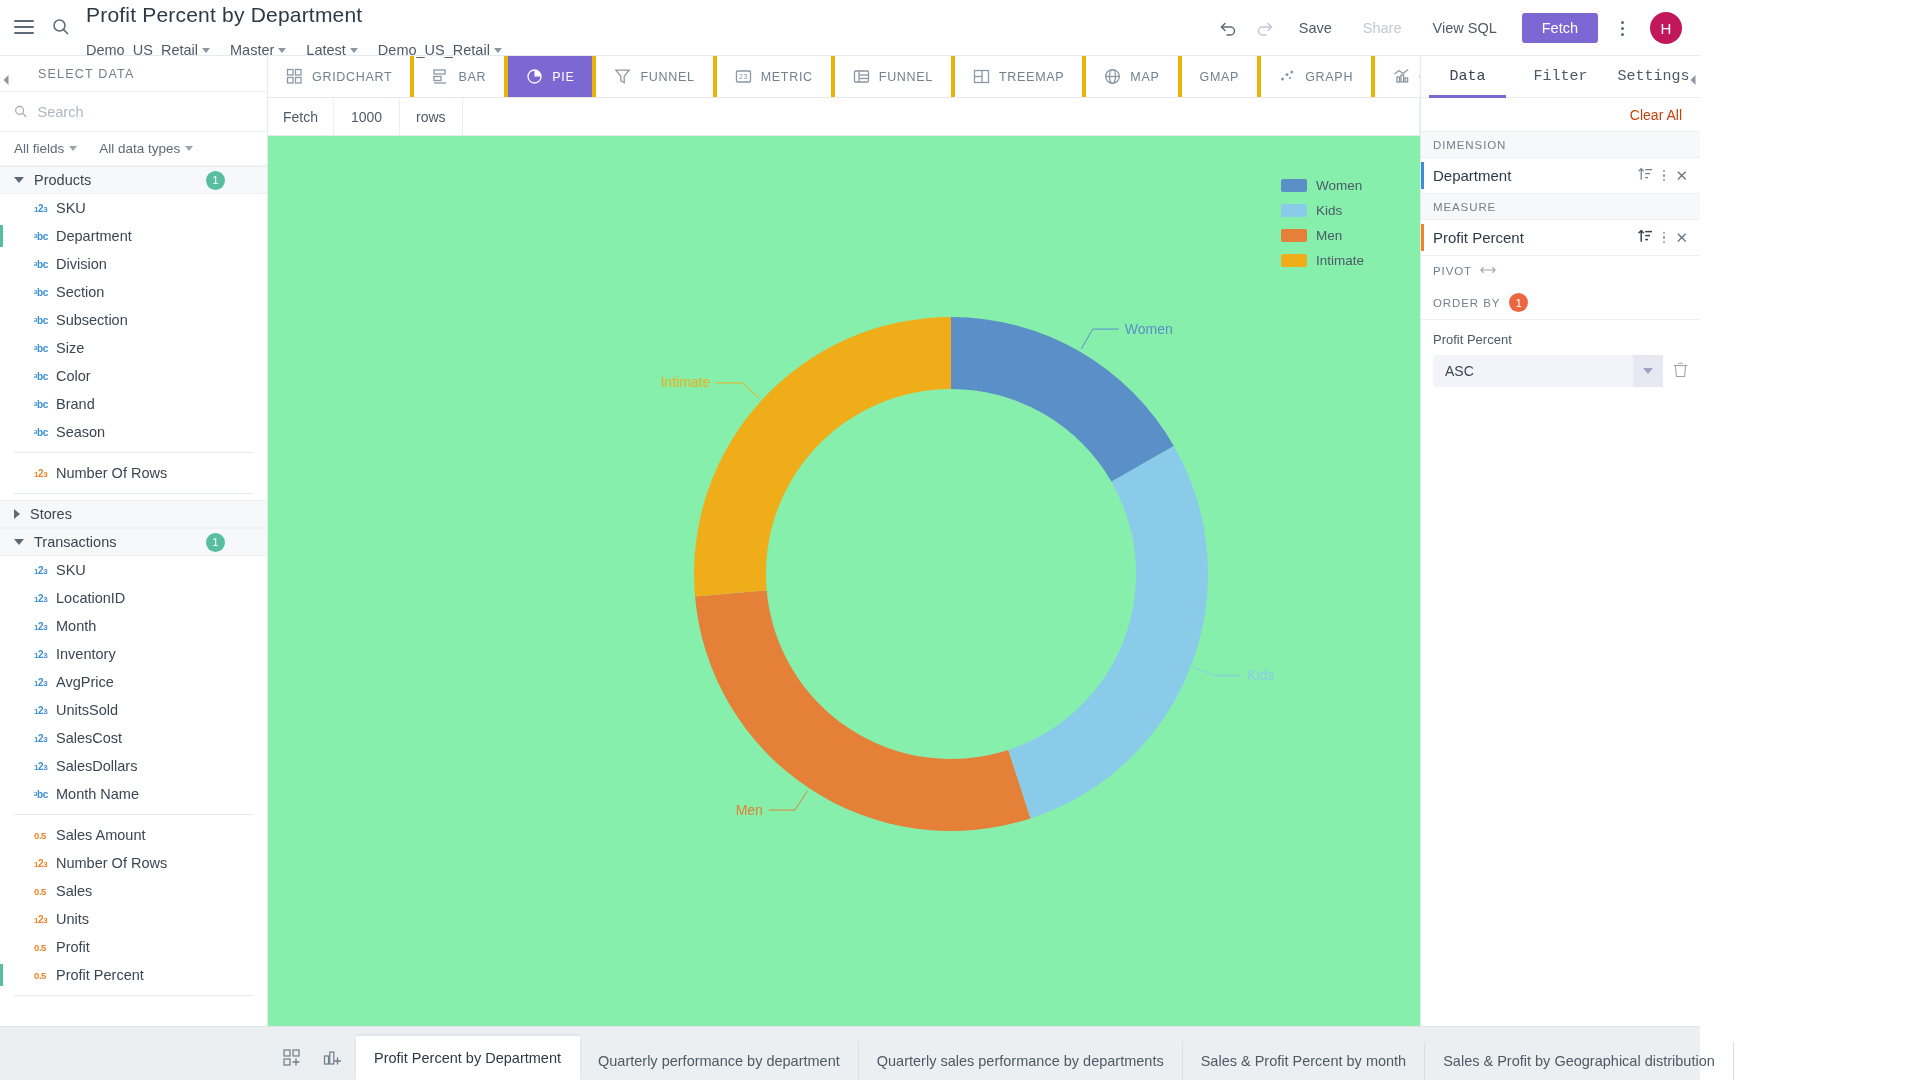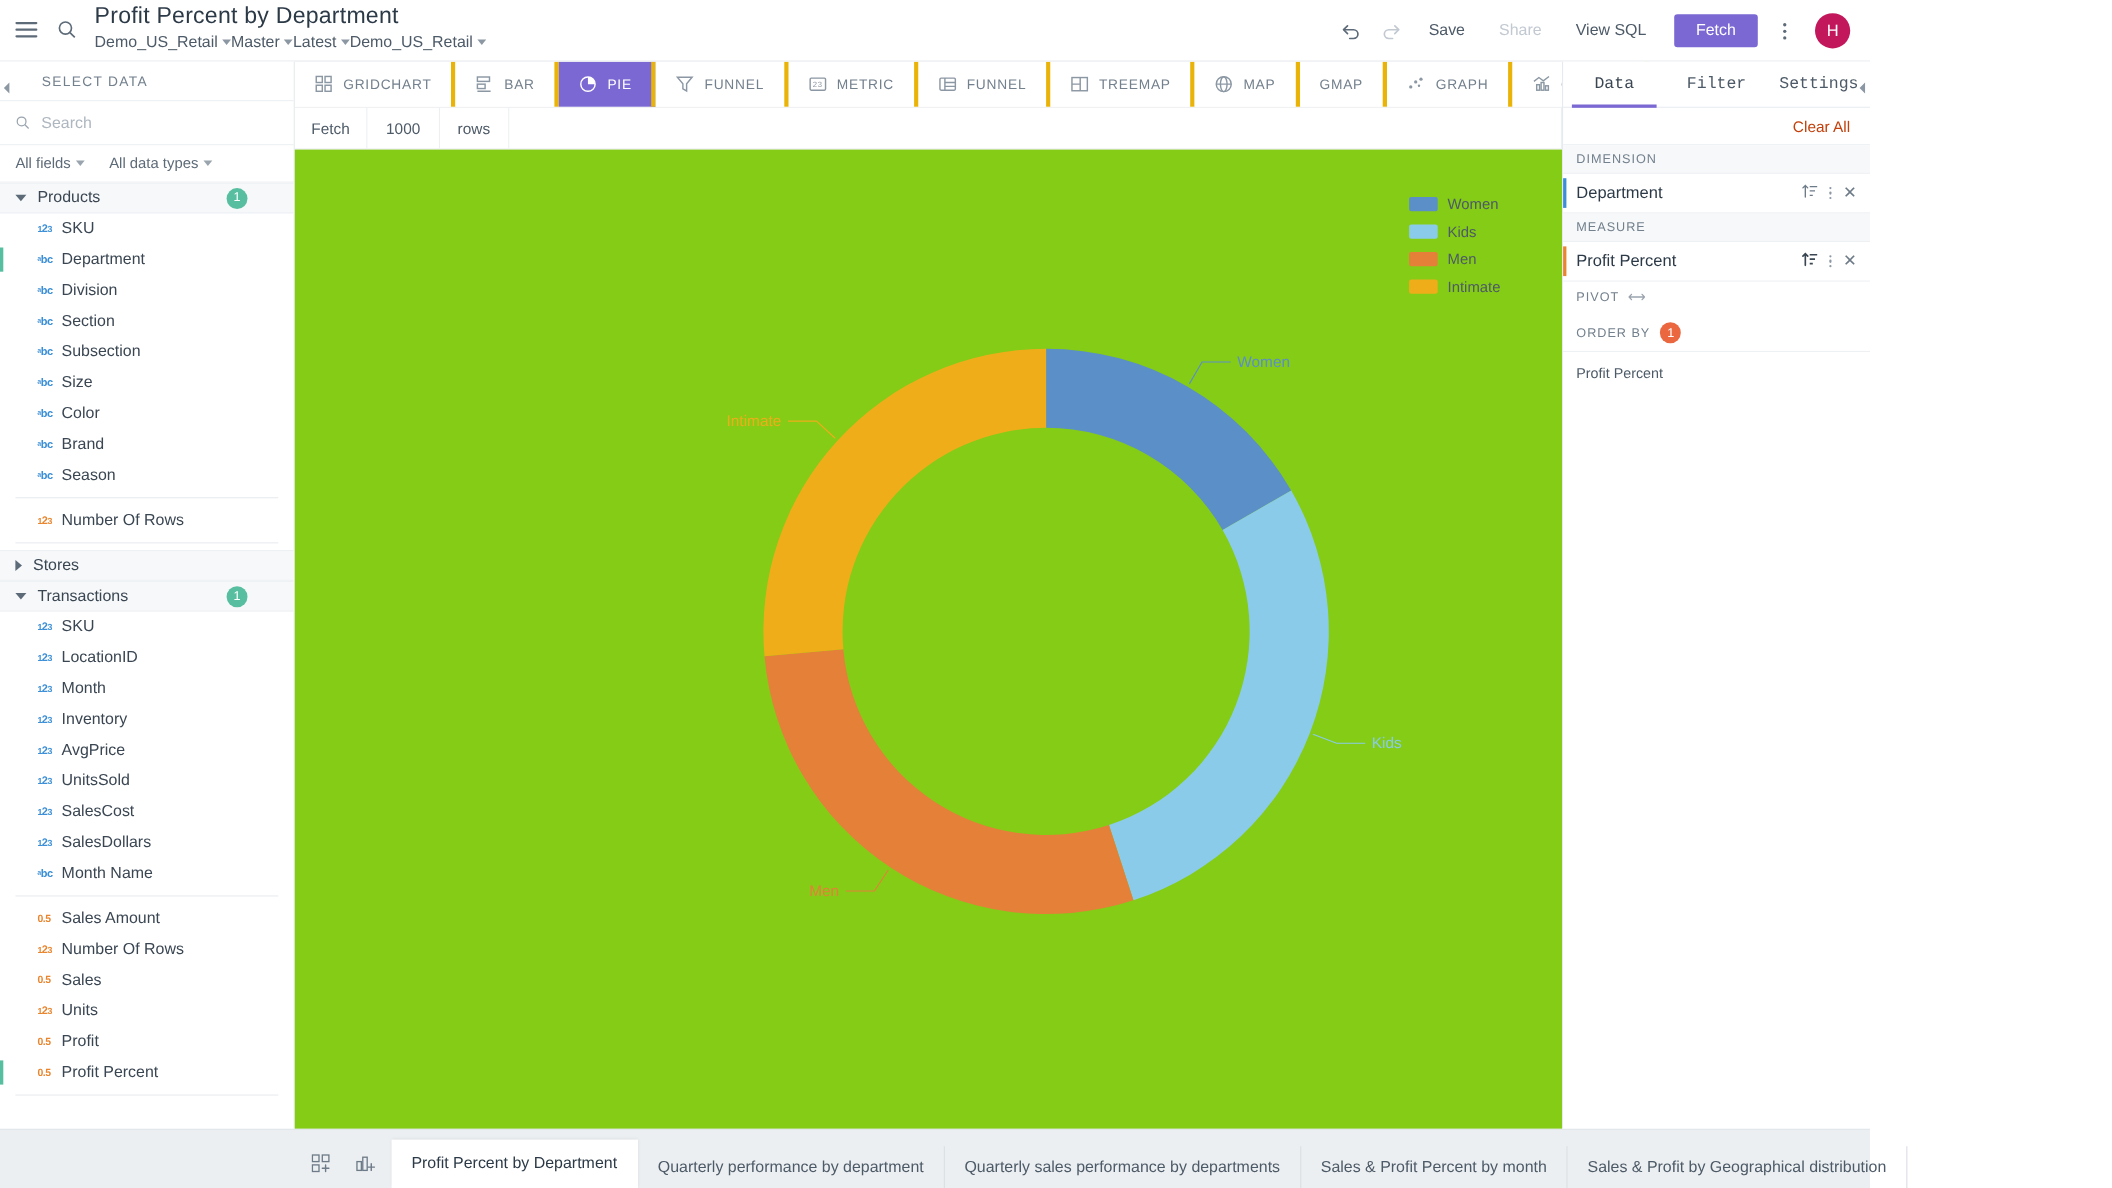--- a/index.html
+++ b/index.html
@@ -21,21 +21,21 @@
     position: relative;
   }
   .hamburger { width: 20px; height: 14px; margin: 20px 0 0 14px; position: relative; cursor: pointer; }
   .hamburger span { position: absolute; left: 0; width: 20px; height: 2px; background: #5d6a78; border-radius: 1px; }
   .hamburger span:nth-child(1) { top: 0; }
   .hamburger span:nth-child(2) { top: 6px; }
   .hamburger span:nth-child(3) { top: 12px; }
   .topsearch { margin: 18px 0 0 18px; cursor: pointer; }
   .titleblock { margin-left: 16px; padding-top: 2px; }
   .doc-title { font-size: 21px; font-weight: 400; color: #2c3a47; letter-spacing: .2px; line-height: 26px; }
-  .crumbs { display: flex; margin-top: 3px; }
+  .crumbs { display: flex; gap: 20px; margin-top: 14px; }
   .crumb { font-size: 14.5px; color: #4d5a67; cursor: pointer; white-space: nowrap; }
   .crumb .caret { display: inline-block; margin-left: 4px; border-left: 4px solid transparent; border-right: 4px solid transparent; border-top: 5px solid #8b97a3; vertical-align: 2px; }
   .top-actions { margin-left: auto; display: flex; align-items: center; gap: 3px; padding: 12px 18px 0 0; }
   .icon-btn { width: 34px; height: 30px; display: flex; align-items: center; justify-content: center; cursor: pointer; }
   .txt-btn { font-size: 14.5px; color: #4d5a67; padding: 6px 14px; cursor: pointer; white-space: nowrap; }
   .txt-btn.disabled { color: #c2c9d1; cursor: default; }
   .fetch-btn {
     background: #7b68d3; color: #fff; font-size: 14.5px;
     padding: 7px 20px; border-radius: 3px; margin-left: 8px; cursor: pointer;
     border: none;
@@ -101,21 +101,21 @@
   .ct.active { background: #7b68d3; color: #fff; }
   .ct.active svg { stroke: #fff; fill: none; }
   .ct svg { stroke: #8b97a3; fill: none; }
   .ct.nogap { gap: 0; }
   .fetchrow { height: 38px; background: #fff; display: flex; align-items: stretch; border-bottom: 1px solid #e6eaee; }
   .fr-cell { display: flex; align-items: center; justify-content: center; font-size: 14px; color: #4d5a67; border-right: 1px solid #edf0f3; }
   .fr-fetch { width: 66px; }
   .fr-num { width: 66px; }
   .fr-rows { padding: 0 16px; border-right: 1px solid #edf0f3; }
   .fr-fill { flex: 1; }
-  .chartarea { flex: 1; background: #84cc16; position: relative; margin: 0; min-height: 0; }
+  .chartarea { flex: 1; background: #86efac; position: relative; margin: 0; min-height: 0; }
   .legend { position: absolute; right: 56px; top: 42px; display: flex; flex-direction: column; gap: 10px; }
   .lg { display: flex; align-items: center; gap: 9px; font-size: 13.5px; color: #4d5a67; cursor: pointer; }
   .lg .sw { width: 26px; height: 13px; border-radius: 2px; }
 
   
   .rightpanel { width: 280px; flex: 0 0 280px; background: #fff; border-left: 1px solid #e6eaee; position: relative; }
   .panel-collapse-r { position: absolute; right: 1px; top: 16px; width: 12px; height: 16px; display:flex; align-items:center; justify-content:center; cursor: pointer; z-index: 5; }
   .rtabs { height: 42px; display: flex; border-bottom: 1px solid #e9edf0; font-family: Liberation Mono, monospace; }
   .rtab { flex: 1; display: flex; align-items: center; justify-content: center; font-size: 15px; color: #4d5a67; cursor: pointer; position: relative; }
   .rtab.active { color: #3a4652; }
@@ -568,20 +568,34 @@
             </svg>
         </span>
       </div>
 
       <div class="orderrow">
         <span>ORDER BY</span>
         <span class="cnt">1</span>
       </div>
 
       <div class="ob-field">Profit Percent</div>
+      <div class="ob-ctl">
+        <div class="ob-select">
+          <span>ASC</span>
+          <span class="dd">
+              <b></b>
+            </span>
+        </div>
+        <span class="trash">
+          <svg width="15" height="17" viewBox="0 0 15 17" fill="none">
+              <path d="M2.5 4.5h10l-.9 11H3.4l-.9-11Z" stroke="#9aa4ae" stroke-width="1.1"></path>
+              <path d="M1 4.5h13M5.8 2.2h3.4" stroke="#9aa4ae" stroke-width="1.1" stroke-linecap="round"></path>
+            </svg>
+        </span>
+      </div>
     </div>
   </div>
 
   <div class="bottombar">
     <div class="bt-tools">
       <div class="bt-tool">
         <svg width="18" height="18" viewBox="0 0 18 18" fill="none">
             <rect x="1" y="1" width="6" height="6" stroke="#6d7a87" stroke-width="1.2"></rect>
             <rect x="10" y="1" width="6" height="6" stroke="#6d7a87" stroke-width="1.2"></rect>
             <rect x="1" y="10" width="6" height="6" stroke="#6d7a87" stroke-width="1.2"></rect>

